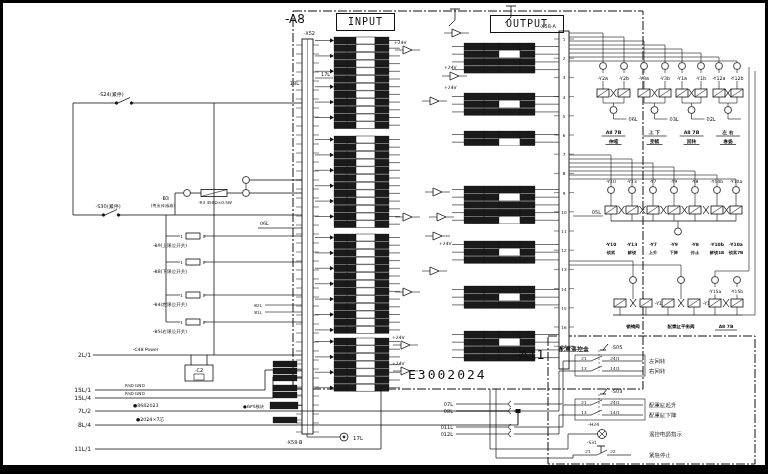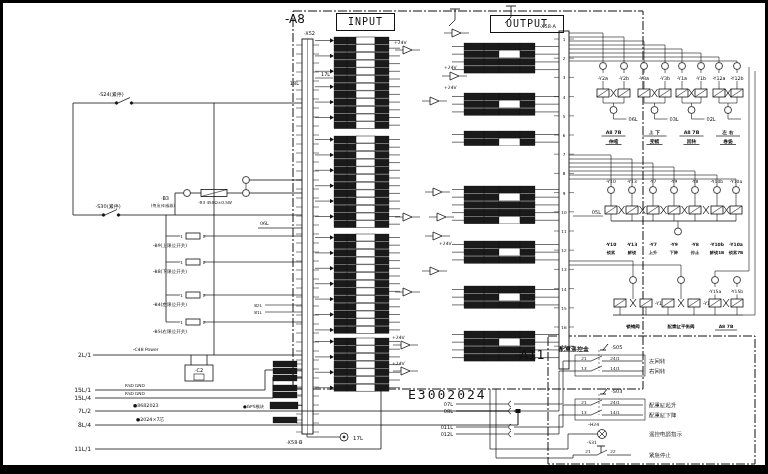--- a/index.html
+++ b/index.html
@@ -1087,16 +1087,16 @@
         <text x="350" y="437" font-size="5.5">17L</text>
       </g>
     </svg>
 
   <div class="lbl" style="left:282px;top:9px;font-size:12px;">-A8</div>
 
   <div class="lbl titlebox" style="left:333px;top:10px;width:57px;height:16px;">INPUT</div>
 
   <div class="lbl titlebox" style="left:487px;top:12px;width:72px;height:16px;">OUTPUT</div>
 
-  <div class="lbl doc" style="left:405px;top:364px;margin-top:20px;">E3002024</div>
+  <div class="lbl doc" style="left:405px;top:364px;">E3002024</div>
 
   <div class="lbl" style="left:512px;top:344px;font-size:13px;">-A11</div>
 </div>
 
 </body></html>

